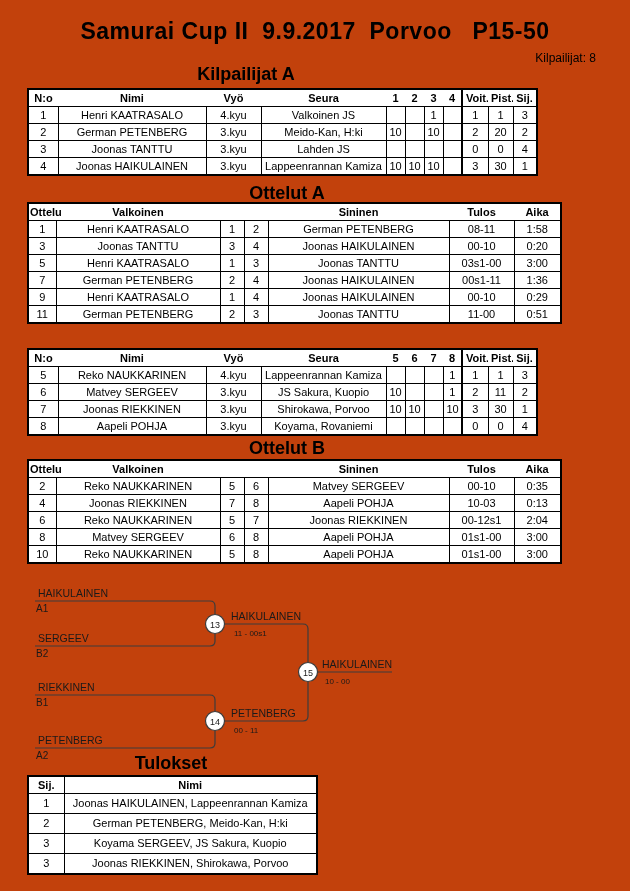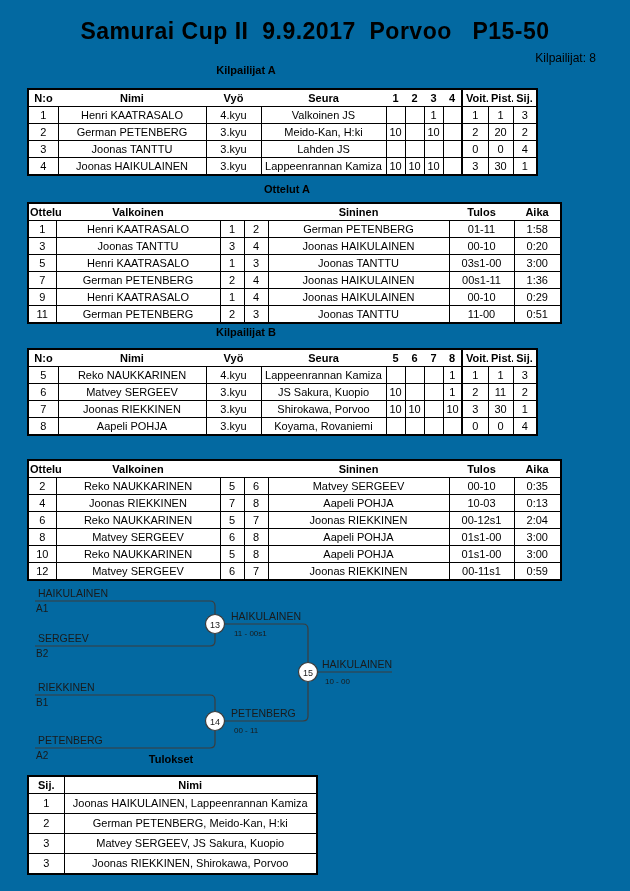--- a/index.html
+++ b/index.html
@@ -1,21 +1,21 @@
 <!DOCTYPE html>
 <html><head>
 <meta charset="utf-8">
 <style>
   html,body { margin:0; padding:0; background:#fff; }
-  .sheet { position:relative; width:630px; height:891px; background:#0369a1;
+  .sheet { position:relative; width:630px; height:891px; background:#c2410c;
            font-family:"Liberation Sans", sans-serif; color:#000; overflow:hidden; }
   .title { position:absolute; top:18px; left:0; width:630px; text-align:center;
            font-size:23px; font-weight:bold; white-space:pre; letter-spacing:0.5px; }
   .count { position:absolute; top:51px; right:34px; font-size:12px; font-weight:normal; }
-  .sec   { position:absolute; text-align:center; font-size:11px; font-weight:bold; }
+  .sec   { position:absolute; text-align:center; font-size:18px; font-weight:bold; }
   #h-ka { top:64px;  left:0; width:492px; }
   #h-oa { top:183px; left:0; width:574px; }
   #h-kb { top:326px; left:0; width:492px; }
   #h-ob { top:438px; left:0; width:574px; }
   #h-tu { top:753px; left:0; width:342px; }
 
   table { border-collapse:collapse; table-layout:fixed; position:absolute;
           border:2px solid #000; background:#fff; }
   td,th { font-size:11px; padding:0 3px; white-space:nowrap; overflow:hidden;
           height:16px; line-height:13px; vertical-align:middle; }
@@ -154,21 +154,21 @@
       <th class="c">Sininen</th>
       <th class="c">Tulos</th>
       <th class="c">Aika</th>
     </tr>
     <tr>
       <td class="c">1</td>
       <td class="l">Henri KAATRASALO</td>
       <td class="c">1</td>
       <td class="c">2</td>
       <td class="l">German PETENBERG</td>
-      <td class="c">01-11</td>
+      <td class="c">08-11</td>
       <td class="c">1:58</td>
     </tr>
     <tr>
       <td class="c">3</td>
       <td class="l">Joonas TANTTU</td>
       <td class="c">3</td>
       <td class="c">4</td>
       <td class="l">Joonas HAIKULAINEN</td>
       <td class="c">00-10</td>
       <td class="c">0:20</td>
@@ -205,21 +205,20 @@
       <td class="l">German PETENBERG</td>
       <td class="c">2</td>
       <td class="c">3</td>
       <td class="l">Joonas TANTTU</td>
       <td class="c">11-00</td>
       <td class="c">0:51</td>
     </tr>
   </tbody>
     </table>
 
-  <div class="sec" id="h-kb">Kilpailijat B</div>
 
   <table id="tblB">
     <colgroup>
         <col style="width:30px">
         <col style="width:148px">
         <col style="width:55px">
         <col style="width:125px">
         <col style="width:19px">
         <col style="width:19px">
         <col style="width:19px">
@@ -290,20 +289,21 @@
       <td class="c"></td>
       <td class="c"></td>
       <td class="c"></td>
       <td class="c thick">0</td>
       <td class="c">0</td>
       <td class="c">4</td>
     </tr>
   </tbody>
     </table>
 
+  <div class="sec" id="h-ob">Ottelut B</div>
 
   <table id="tblOB">
     <colgroup>
         <col style="width:28px">
         <col style="width:164px">
         <col style="width:24px">
         <col style="width:24px">
         <col style="width:181px">
         <col style="width:65px">
         <col style="width:47px">
@@ -356,29 +356,20 @@
     </tr>
     <tr>
       <td class="c">10</td>
       <td class="l">Reko NAUKKARINEN</td>
       <td class="c">5</td>
       <td class="c">8</td>
       <td class="l">Aapeli POHJA</td>
       <td class="c">01s1-00</td>
       <td class="c">3:00</td>
     </tr>
-    <tr>
-      <td class="c">12</td>
-      <td class="l">Matvey SERGEEV</td>
-      <td class="c">6</td>
-      <td class="c">7</td>
-      <td class="l">Joonas RIEKKINEN</td>
-      <td class="c">00-11s1</td>
-      <td class="c">0:59</td>
-    </tr>
   </tbody>
     </table>
 
   <svg class="bracket" width="630" height="891" viewBox="0 0 630 891">
     <path class="bl" d="M35 601 H210 Q215 601 215 606 V641 Q215 646 210 646 H35"></path>
     <path class="bl" d="M35 695 H210 Q215 695 215 700 V743 Q215 748 210 748 H35"></path>
     <path class="bl" d="M224 624 H303 Q308 624 308 629 V672"></path>
     <path class="bl" d="M224 721 H303 Q308 721 308 716 V672"></path>
     <path class="bl" d="M317 672 H392"></path>
 
@@ -422,21 +413,21 @@
     <tr>
       <td class="c">1</td>
       <td class="l">Joonas HAIKULAINEN, Lappeenrannan Kamiza</td>
     </tr>
     <tr>
       <td class="c">2</td>
       <td class="l">German PETENBERG, Meido-Kan, H:ki</td>
     </tr>
     <tr>
       <td class="c">3</td>
-      <td class="l">Matvey SERGEEV, JS Sakura, Kuopio</td>
+      <td class="l">Koyama SERGEEV, JS Sakura, Kuopio</td>
     </tr>
     <tr>
       <td class="c">3</td>
       <td class="l">Joonas RIEKKINEN, Shirokawa, Porvoo</td>
     </tr>
   </tbody>
     </table>
 
 </div>
 

